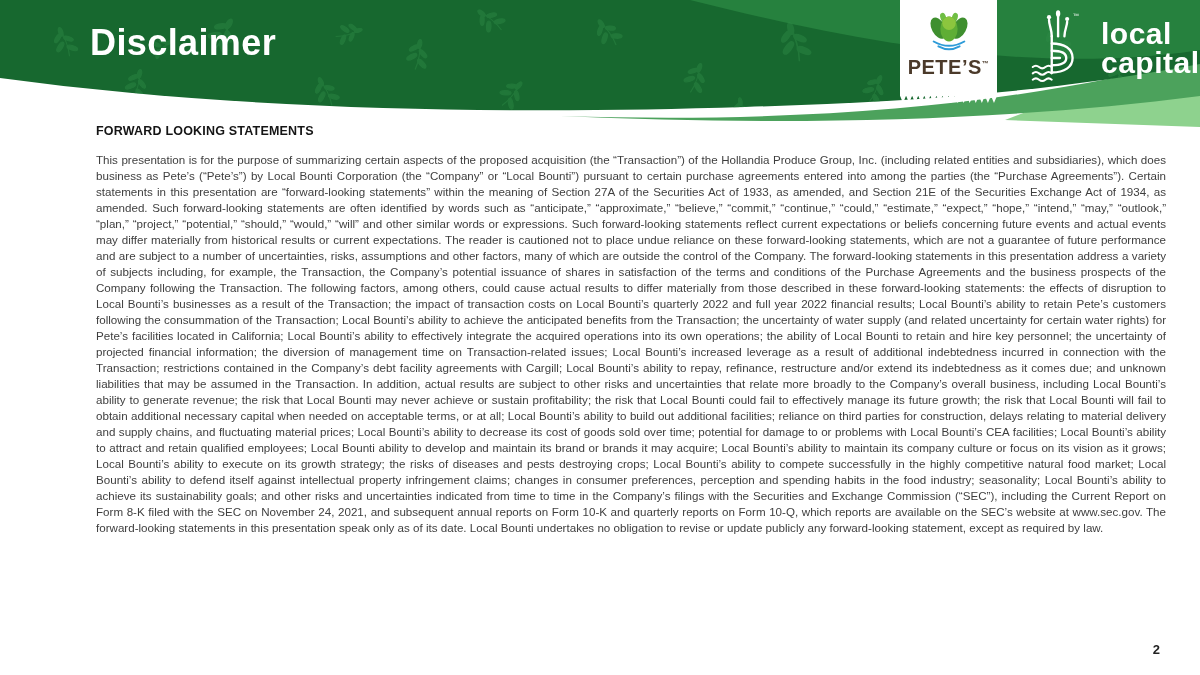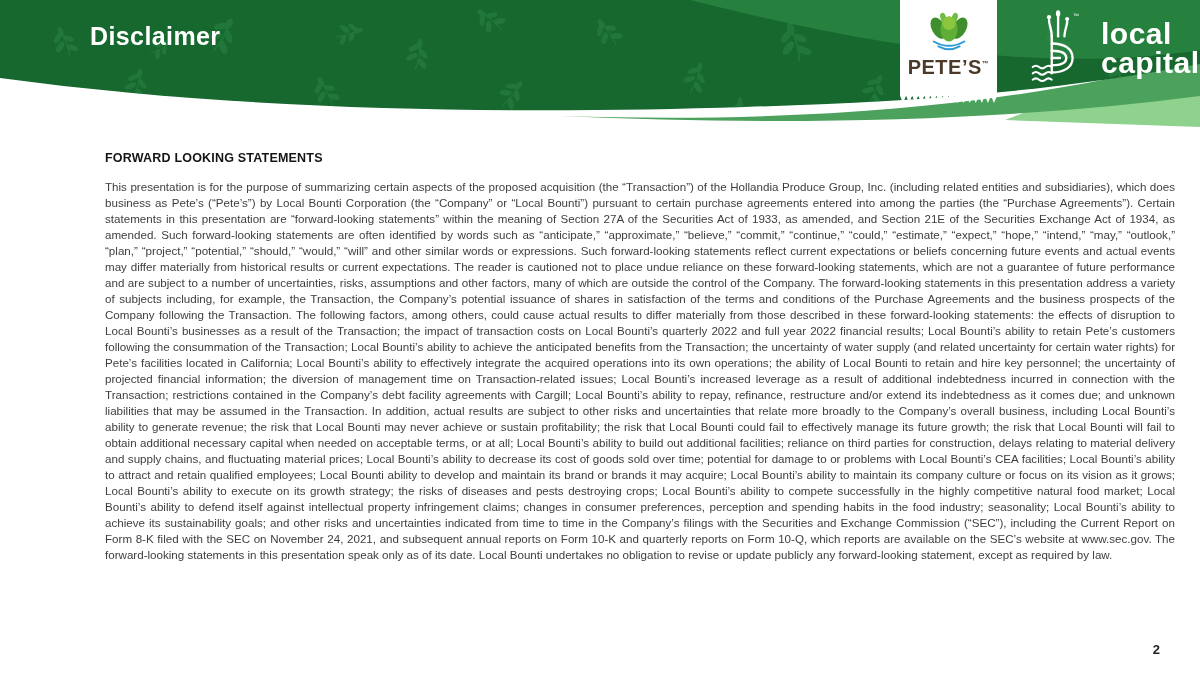--- a/index.html
+++ b/index.html
@@ -1,37 +1,37 @@
 <!DOCTYPE html>
 <html><head>
 <meta charset="utf-8">
 <style>
   html,body{margin:0;padding:0;background:#ffffff;font-family:"Liberation Sans",sans-serif;}
   .slide{position:relative;width:1200px;height:675px;background:#ffffff;overflow:hidden;}
 
   
   .header{position:absolute;top:0;left:0;width:1200px;height:132px;}
   .header svg.band{position:absolute;top:0;left:0;}
-  .slide-title{position:absolute;left:90px;top:22px;color:#ffffff;font-size:25px;font-weight:700;letter-spacing:.4px;}
+  .slide-title{position:absolute;left:90px;top:22px;color:#ffffff;font-size:36px;font-weight:700;letter-spacing:.4px;}
 
   
   .petes-card{
     position:absolute;left:900px;top:0;width:97px;height:103px;background:#ffffff;
     display:flex;flex-direction:column;align-items:center;
     clip-path:polygon(0 0,100% 0,100% 93%,96.875% 100%,93.75% 93%,90.625% 100%,87.5% 93%,84.375% 100%,81.25% 93%,78.125% 100%,75% 93%,71.875% 100%,68.75% 93%,65.625% 100%,62.5% 93%,59.375% 100%,56.25% 93%,53.125% 100%,50% 93%,46.875% 100%,43.75% 93%,40.625% 100%,37.5% 93%,34.375% 100%,31.25% 93%,28.125% 100%,25% 93%,21.875% 100%,18.75% 93%,15.625% 100%,12.5% 93%,9.375% 100%,6.25% 93%,3.125% 100%,0 93%);
   }
   .petes-word{margin-top:4px;color:#4B3A2A;font-weight:700;font-size:20px;letter-spacing:.5px;}
   .petes-word sup{font-size:7px;}
 
   
   .lb-logo{position:absolute;left:1030px;top:8px;display:flex;align-items:center;gap:13px;justify-content:flex-end;}
   .lb-text{color:#ffffff;font-weight:700;font-size:30px;line-height:29px;letter-spacing:.5px;}
 
   
-  .content{position:absolute;left:105px;top:124px;width:1070px;color:#3E3E3E;margin-top:27px;}
+  .content{position:absolute;left:96px;top:124px;width:1070px;color:#3E3E3E;}
   .content h2{margin:0 0 14px 0;font-size:12.5px;font-weight:700;color:#151515;letter-spacing:.2px;}
   .content p{margin:0;font-size:11.6px;line-height:16px;text-align:justify;}
 
   .page-number{position:absolute;right:40px;bottom:18px;font-size:13px;font-weight:700;color:#222222;}
 </style>
 </head>
 <body>
 
 <div class="slide">
 

